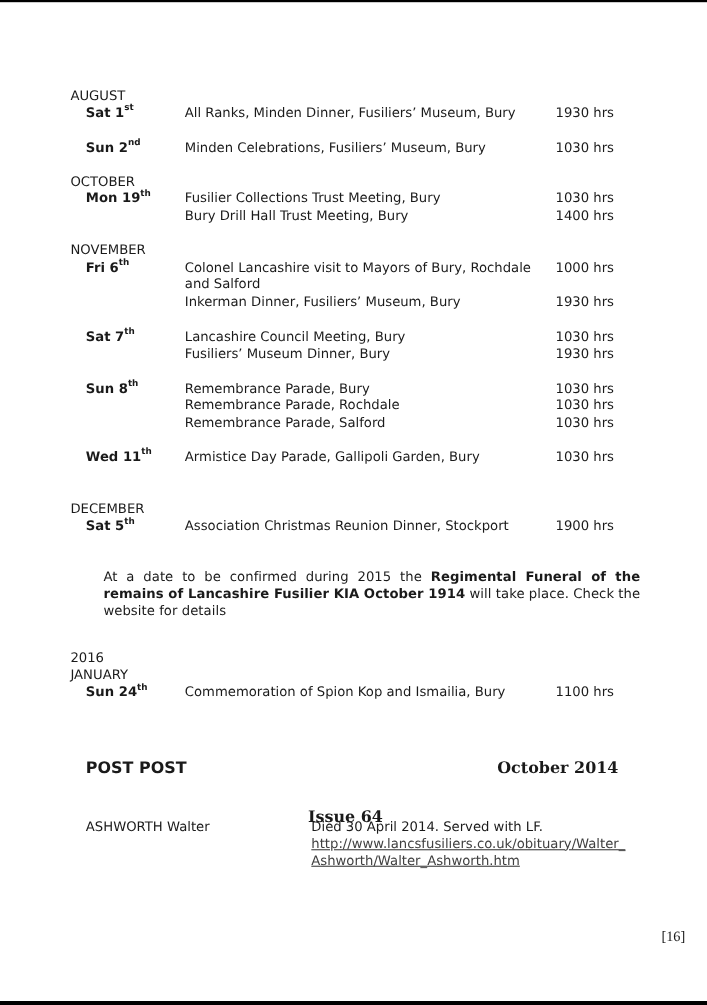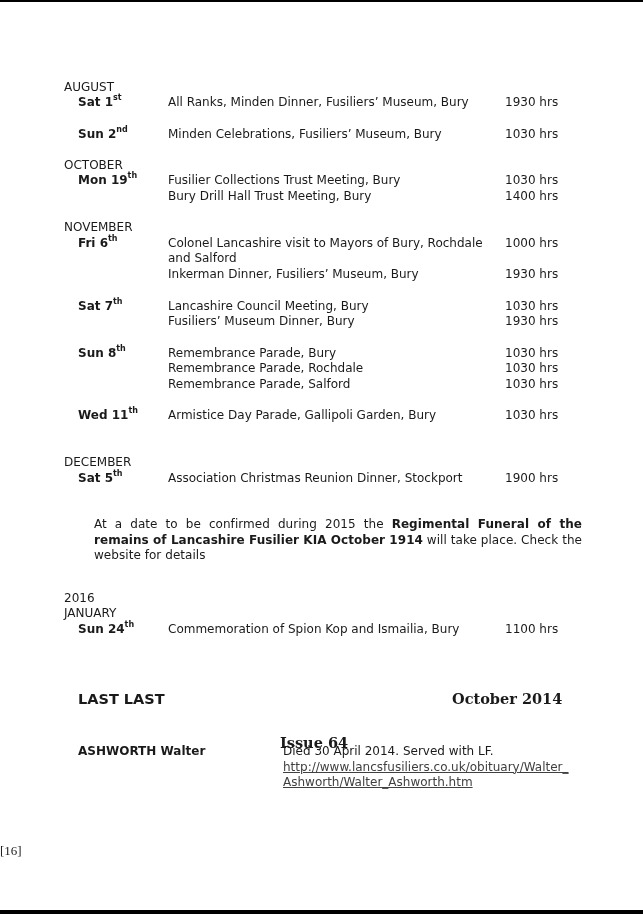--- a/index.html
+++ b/index.html
@@ -24,25 +24,25 @@
       font-size: 12px; line-height: 15.5px; text-align: justify;
       letter-spacing: 0.05px;
     }
     .para b { font-weight: bold; }
 
     .footer-head { position: absolute; top: 690px; font-weight: bold; font-size: 14.5px; line-height: 18px; }
     .fh-left { left: 78px; font-family: "DejaVu Sans", sans-serif; }
     .fh-mid { left: 280px; font-family: "DejaVu Serif", serif; margin-top: 44px; }
     .fh-right { left: 452px; font-family: "DejaVu Serif", serif; }
 
-    .obit-name { position: absolute; left: 78px; top: 744px; font-weight: bold; font-size: 12px; line-height: 15px; }
+    .obit-name { position: absolute; left: 78px; top: 744px; font-weight: normal; font-size: 12px; line-height: 15px; }
     .obit-text { position: absolute; left: 283px; top: 744px; font-size: 12px; line-height: 15.5px; width: 290px; }
     .obit-link { color: #404040; text-decoration: underline; display: block; }
 
-    .page-num { position: absolute; left: 0; width: 548px; top: 843px; text-align: left;
+    .page-num { position: absolute; left: 0; width: 623px; top: 843px; text-align: right;
       font-family: "Liberation Serif", "DejaVu Serif", serif; font-size: 13px; }
   </style>
 </head>
 <body>
 
 <div class="top-border"></div>
 
 <div class="abs month" style="top:80px">AUGUST</div>
 <div class="abs day" style="top:95px"><span>Sat 1</span><sup>st</sup></div>
 <div class="abs event" style="top:95px">All Ranks, Minden Dinner, Fusiliers’ Museum, Bury</div>
@@ -90,21 +90,21 @@
 <div class="abs time" style="top:471px">1900 hrs</div>
 
 <div class="para"><span>At a date to be confirmed during 2015 the </span><b>Regimental Funeral of the remains of Lancashire Fusilier KIA October 1914</b><span> will take place.  Check the website for details</span></div>
 
 <div class="abs month" style="top:591px">2016</div>
 <div class="abs month" style="top:606px">JANUARY</div>
 <div class="abs day" style="top:622px"><span>Sun 24</span><sup>th</sup></div>
 <div class="abs event" style="top:622px">Commemoration of Spion Kop and Ismailia, Bury</div>
 <div class="abs time" style="top:622px">1100 hrs</div>
 
-<div class="footer-head fh-left">LAST LAST</div>
+<div class="footer-head fh-left">POST POST</div>
 <div class="footer-head fh-mid">Issue 64</div>
 <div class="footer-head fh-right">October 2014</div>
 
 <div class="obit-name">ASHWORTH Walter</div>
 <div class="obit-text">
   <div>Died 30 April 2014.  Served with LF.</div>
   <a class="obit-link"><span>http://www.lancsfusiliers.co.uk/obituary/Walter_</span><br><span>Ashworth/Walter_Ashworth.htm</span></a>
 </div>
 
 <div class="page-num">[16]</div>

